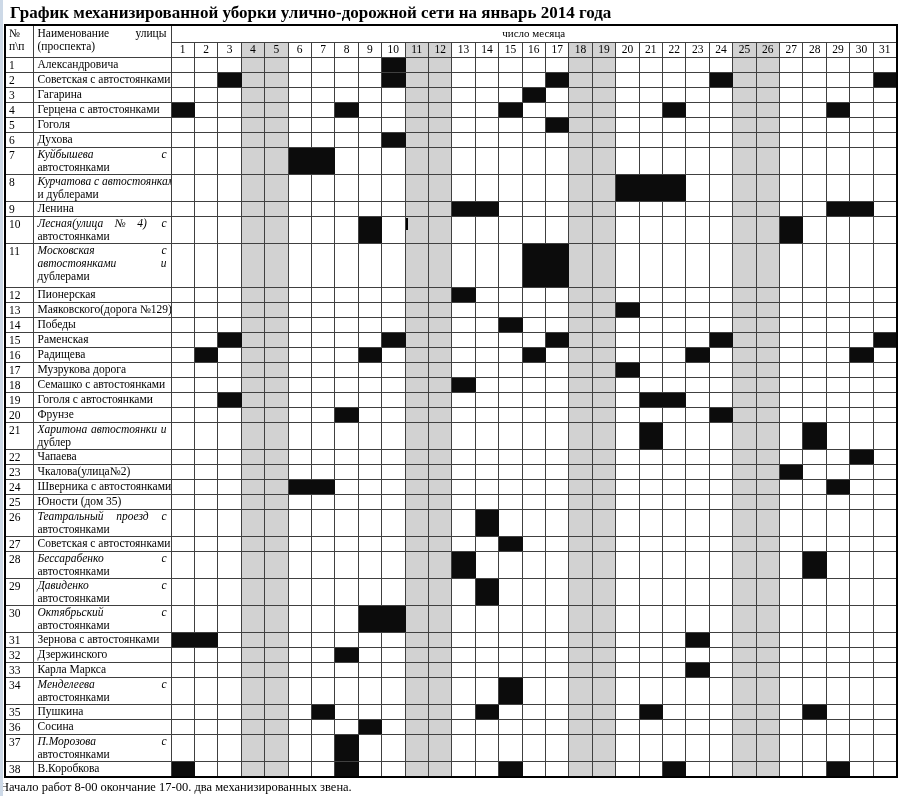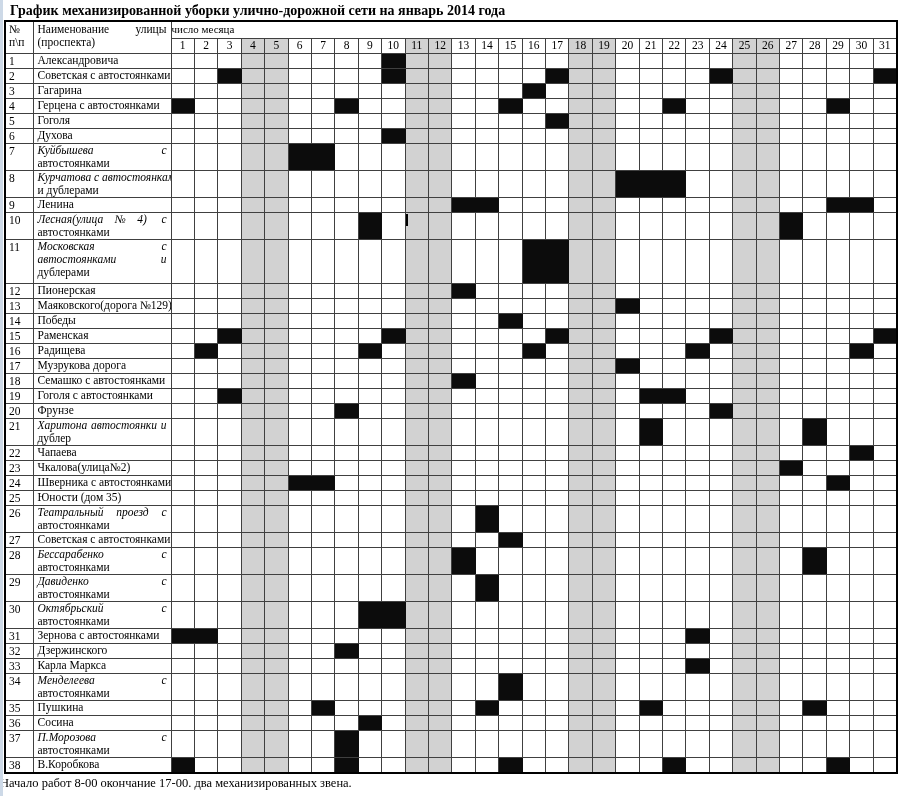--- a/index.html
+++ b/index.html
@@ -1,25 +1,25 @@
 <!DOCTYPE html>
 <html><head>
 <meta charset="utf-8">
 <style>
   html,body{margin:0;padding:0;background:#fff;}
   body{width:900px;height:796px;position:relative;font-family:"Liberation Serif",serif;color:#000;overflow:hidden;}
   .edge-strip{position:absolute;left:0;top:0;width:3px;height:796px;background:#cdd9e7;}
-  .page-title{font-weight:bold;font-size:14px;padding:3px 0 1px 10px;letter-spacing:0px;}
+  .page-title{font-weight:bold;font-size:17px;padding:3px 0 1px 10px;letter-spacing:0px;}
   table.sched{border-collapse:collapse;table-layout:fixed;width:894px;margin-left:4px;border:2px solid #000;}
   col.c-num{width:28px;} col.c-name{width:138px;}
   th,td{border:1px solid #404040;padding:0;font-weight:normal;overflow:hidden;}
   thead th{font-size:11.5px;vertical-align:top;background:#fff;}
   th.h-num{text-align:left;padding:1px 2px 0 3px;line-height:13px;}
   th.h-name{text-align:left;padding:1px 4px 0 4px;line-height:13px;}
-  th.h-days{text-align:left;font-size:11px;height:16px;line-height:15px;}
+  th.h-days{text-align:center;font-size:11px;height:16px;line-height:15px;}
   th.dh{text-align:center;font-size:11.5px;height:14px;line-height:13px;}
   tr.hr1{height:16px;} tr.hr2{height:14px;}
   tr.h1{height:15px;} tr.h2{height:27px;} tr.h3{height:44px;}
   td.num{font-size:11.5px;text-align:left;padding:0 2px 0 3px;vertical-align:top;line-height:14px;}
   td.name{font-size:11.5px;text-align:left;padding:0 4px 0 4px;vertical-align:top;margin-top:44px;}
   .nl{line-height:13px;white-space:nowrap;}
   .nl.spread{text-align:justify;text-align-last:justify;font-style:italic;}
   td.day{position:relative;}
   .wk{background:#d2d2d2;}
   td.blk{background:#0c0c0c;border-left-color:#0c0c0c;border-right-color:#0c0c0c;}

